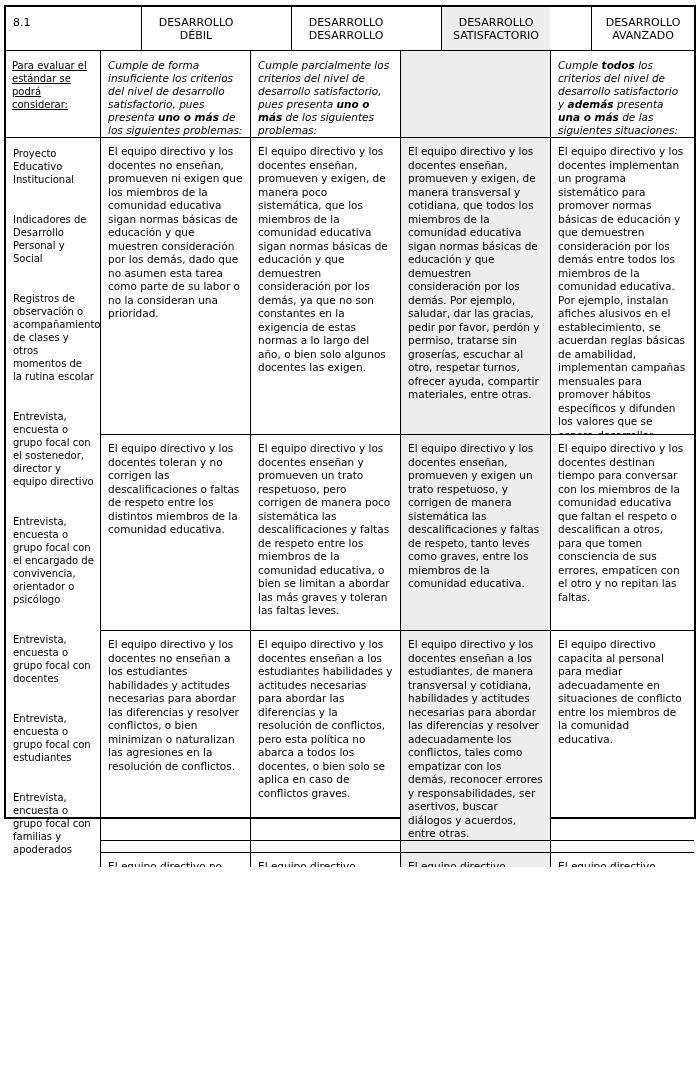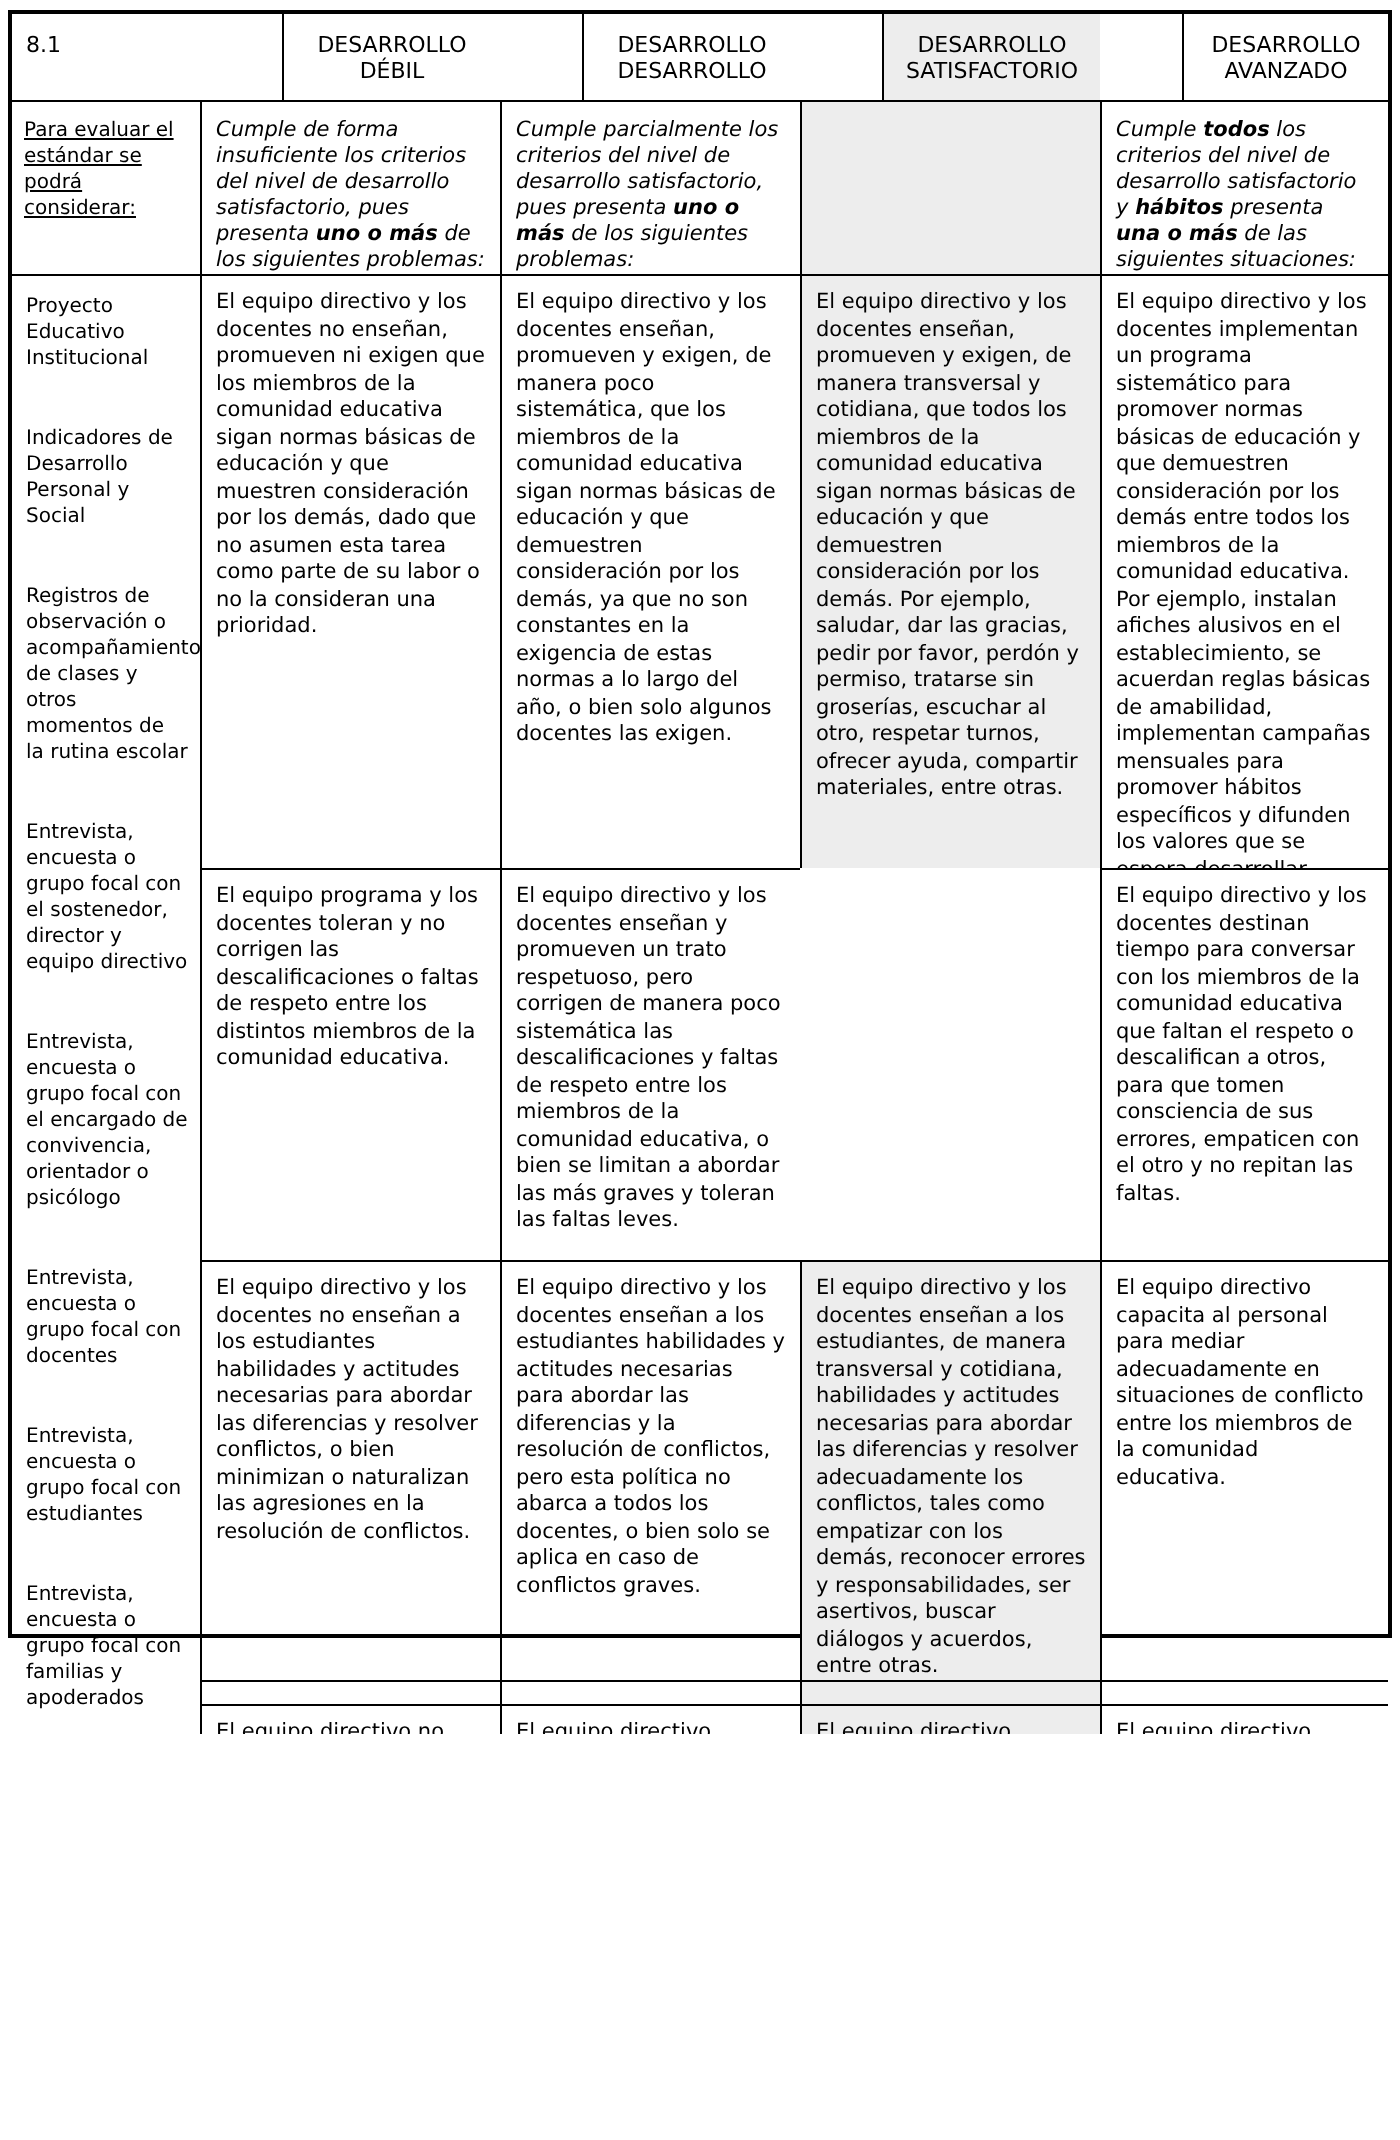--- a/index.html
+++ b/index.html
@@ -70,40 +70,41 @@
   <div class="cell head-id noL noT" style="grid-area:1/1">8.1</div>
   <div class="cell head noT" style="grid-area:1/2">DESARROLLO DÉBIL</div>
   <div class="cell head noT" style="grid-area:1/3">DESARROLLO DESARROLLO</div>
   <div class="cell head noT hl" style="grid-area:1/4">DESARROLLO SATISFACTORIO</div>
   <div class="cell head noT" style="grid-area:1/5">DESARROLLO AVANZADO</div>
 
   <div class="cell intro noL" style="grid-area:2/1">Para evaluar el estándar se podrá considerar:</div>
   <div class="cell desc" style="grid-area:2/2">Cumple de forma insuficiente los criterios del nivel de desarrollo satisfactorio, pues presenta <strong>uno o más</strong> de los siguientes problemas:</div>
   <div class="cell desc" style="grid-area:2/3">Cumple parcialmente los criterios del nivel de desarrollo satisfactorio, pues presenta <strong>uno o más</strong> de los siguientes problemas:</div>
   <div class="cell desc hl" style="grid-area:2/4"></div>
-  <div class="cell desc" style="grid-area:2/5">Cumple <strong>todos</strong> los criterios del nivel de desarrollo satisfactorio y <strong>hábitos</strong> presenta <strong>una o más</strong> de las siguientes situaciones:</div>
+  <div class="cell desc" style="grid-area:2/5">Cumple <strong>todos</strong> los criterios del nivel de desarrollo satisfactorio y <strong>además</strong> presenta <strong>una o más</strong> de las siguientes situaciones:</div>
 
   <div class="cell sources noL" style="grid-area:3/1/8/2">
     <div class="src">Proyecto Educativo Institucional</div>
     <div class="src">Indicadores de Desarrollo Personal y Social</div>
     <div class="src">Registros de observación o acompañamiento de clases y otros momentos de la rutina escolar</div>
     <div class="src">Entrevista, encuesta o grupo focal con el sostenedor, director y equipo directivo</div>
     <div class="src">Entrevista, encuesta o grupo focal con el encargado de convivencia, orientador o psicólogo</div>
     <div class="src">Entrevista, encuesta o grupo focal con docentes</div>
     <div class="src">Entrevista, encuesta o grupo focal con estudiantes</div>
     <div class="src">Entrevista, encuesta o grupo focal con familias y apoderados</div>
   </div>
 
   <div class="cell body-cell" style="grid-area:3/2">El equipo directivo y los docentes no enseñan, promueven ni exigen que los miembros de la comunidad educativa sigan normas básicas de educación y que muestren consideración por los demás, dado que no asumen esta tarea como parte de su labor o no la consideran una prioridad.</div>
   <div class="cell body-cell" style="grid-area:3/3">El equipo directivo y los docentes enseñan, promueven y exigen, de manera poco sistemática, que los miembros de la comunidad educativa sigan normas básicas de educación y que demuestren consideración por los demás, ya que no son constantes en la exigencia de estas normas a lo largo del año, o bien solo algunos docentes las exigen.</div>
   <div class="cell body-cell hl" style="grid-area:3/4">El equipo directivo y los docentes enseñan, promueven y exigen, de manera transversal y cotidiana, que todos los miembros de la comunidad educativa sigan normas básicas de educación y que demuestren consideración por los demás. Por ejemplo, saludar, dar las gracias, pedir por favor, perdón y permiso, tratarse sin groserías, escuchar al otro, respetar turnos, ofrecer ayuda, compartir materiales, entre otras.</div>
   <div class="cell body-cell" style="grid-area:3/5">El equipo directivo y los docentes implementan un programa sistemático para promover normas básicas de educación y que demuestren consideración por los demás entre todos los miembros de la comunidad educativa. Por ejemplo, instalan afiches alusivos en el establecimiento, se acuerdan reglas básicas de amabilidad, implementan campañas mensuales para promover hábitos específicos y difunden los valores que se espera desarrollar.</div>
 
-  <div class="cell body-cell" style="grid-area:4/2">El equipo programa y los docentes toleran y no corrigen las descalificaciones o faltas de respeto entre los distintos miembros de la comunidad educativa.</div>
+  <div class="cell body-cell" style="grid-area:4/2">El equipo directivo y los docentes toleran y no corrigen las descalificaciones o faltas de respeto entre los distintos miembros de la comunidad educativa.</div>
   <div class="cell body-cell" style="grid-area:4/3">El equipo directivo y los docentes enseñan y promueven un trato respetuoso, pero corrigen de manera poco sistemática las descalificaciones y faltas de respeto entre los miembros de la comunidad educativa, o bien se limitan a abordar las más graves y toleran las faltas leves.</div>
+  <div class="cell body-cell hl" style="grid-area:4/4">El equipo directivo y los docentes enseñan, promueven y exigen un trato respetuoso, y corrigen de manera sistemática las descalificaciones y faltas de respeto, tanto leves como graves, entre los miembros de la comunidad educativa.</div>
   <div class="cell body-cell" style="grid-area:4/5">El equipo directivo y los docentes destinan tiempo para conversar con los miembros de la comunidad educativa que faltan el respeto o descalifican a otros, para que tomen consciencia de sus errores, empaticen con el otro y no repitan las faltas.</div>
 
   <div class="cell body-cell" style="grid-area:5/2">El equipo directivo y los docentes no enseñan a los estudiantes habilidades y actitudes necesarias para abordar las diferencias y resolver conflictos, o bien minimizan o naturalizan las agresiones en la resolución de conflictos.</div>
   <div class="cell body-cell" style="grid-area:5/3">El equipo directivo y los docentes enseñan a los estudiantes habilidades y actitudes necesarias para abordar las diferencias y la resolución de conflictos, pero esta política no abarca a todos los docentes, o bien solo se aplica en caso de conflictos graves.</div>
   <div class="cell body-cell hl" style="grid-area:5/4">El equipo directivo y los docentes enseñan a los estudiantes, de manera transversal y cotidiana, habilidades y actitudes necesarias para abordar las diferencias y resolver adecuadamente los conflictos, tales como empatizar con los demás, reconocer errores y responsabilidades, ser asertivos, buscar diálogos y acuerdos, entre otras.</div>
   <div class="cell body-cell" style="grid-area:5/5">El equipo directivo capacita al personal para mediar adecuadamente en situaciones de conflicto entre los miembros de la comunidad educativa.</div>
 
   <div class="cell gap" style="grid-area:6/2"></div>
   <div class="cell gap" style="grid-area:6/3"></div>
   <div class="cell gap hl" style="grid-area:6/4"></div>

